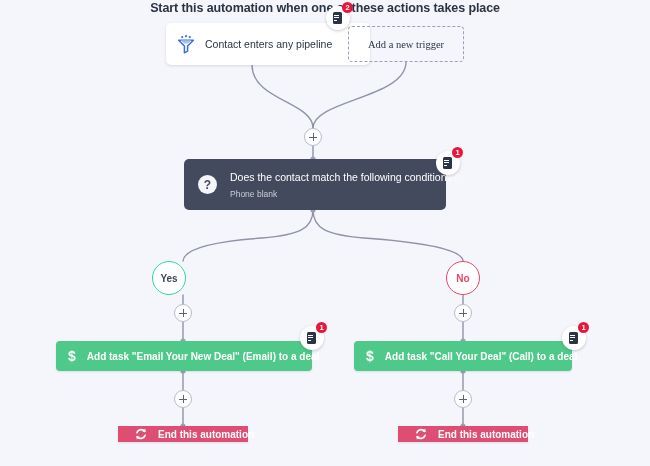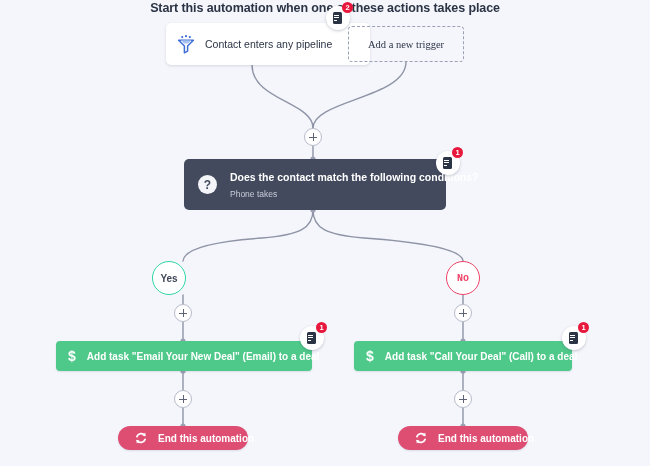--- a/index.html
+++ b/index.html
@@ -216,21 +216,21 @@
     justify-content: center;
     margin-right: 13px;
   }
   .condition-text {
     display: flex;
     flex-direction: column;
     justify-content: center;
   }
   .condition-title {
     font-size: 10.5px;
-    font-weight: bold;
+    font-weight: normal;
     color: #ffffff;
     white-space: nowrap;
     line-height: 13px;
   }
   .condition-sub {
     font-size: 8.5px;
     color: #c9cdd8;
     margin-top: 5px;
     line-height: 10px;
   }
@@ -253,21 +253,20 @@
     left: 152px;
     top: 261px;
     border: 1.6px solid #2fd6a4;
     color: #3f4758;
   }
   .pill-no {
     left: 446px;
     top: 261px;
     border: 1.6px solid #ef4266;
     color: #ef4266;
-    font-family: Liberation Mono, monospace;
   }
 
   
   .action {
     position: absolute;
     height: 30px;
     background: #4fc98a;
     border-radius: 4px;
     display: flex;
     align-items: center;
@@ -287,23 +286,23 @@
   .action-label {
     font-size: 10px;
     font-weight: bold;
     color: #ffffff;
     white-space: nowrap;
   }
 
   
   .endblock {
     position: absolute;
-    height: 24px;
+    height: 16px;
     background: #dd4e72;
-    border-radius: 16px;
+    border-radius: 0;
     display: flex;
     align-items: center;
     padding: 0 16px;
     box-sizing: border-box;
     box-shadow: 0 1px 2px rgba(42, 51, 80, 0.12);
   }
   .end-left { left: 118px; top: 426px; width: 130px; }
   .end-right { left: 398px; top: 426px; width: 130px; }
   .cycle-icon {
     width: 14px;
@@ -388,21 +387,21 @@
       </div>
       <div class="count">2</div>
     </div>
 
     <div class="plus plus-main"></div>
 
     <div class="condition">
       <div class="q-icon">?</div>
       <div class="condition-text">
         <div class="condition-title">Does the contact match the following conditions?</div>
-        <div class="condition-sub">Phone takes</div>
+        <div class="condition-sub">Phone blank</div>
       </div>
     </div>
 
     <div class="badge badge-condition">
       <div class="note">
         <div class="note-body"></div>
         <div class="note-line l1"></div>
         <div class="note-line l2"></div>
         <div class="note-line l3"></div>
       </div>

